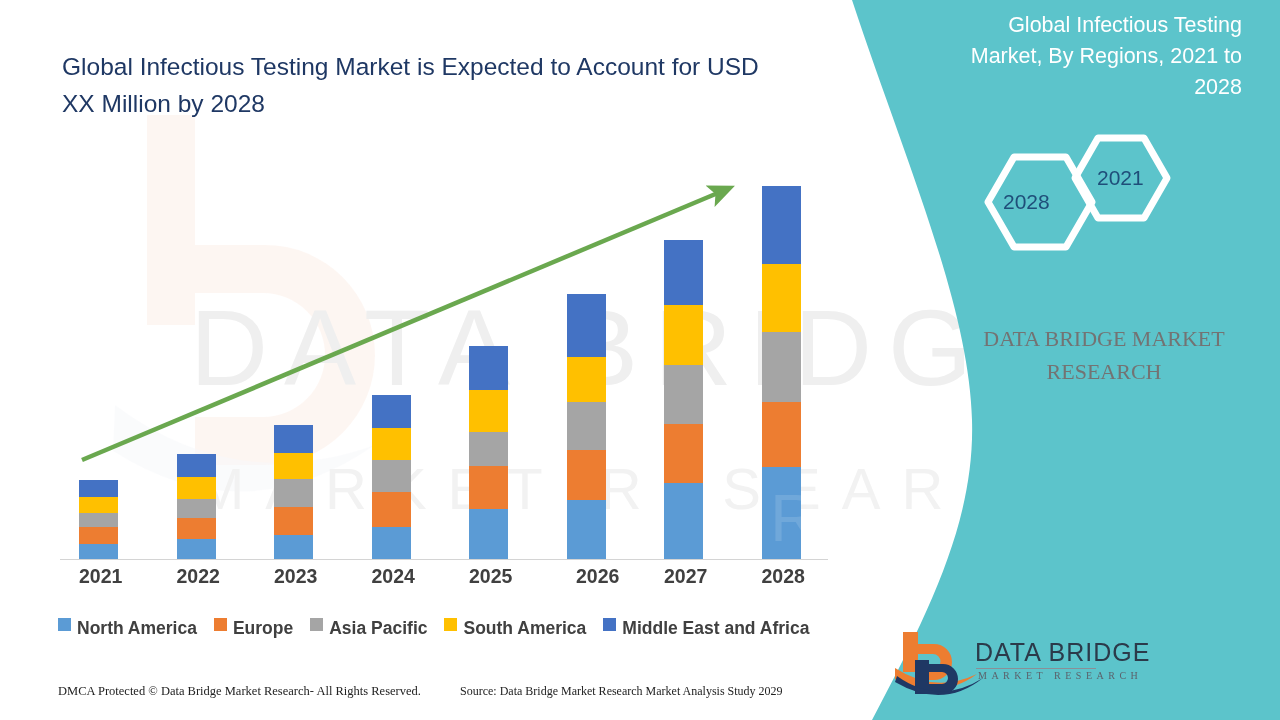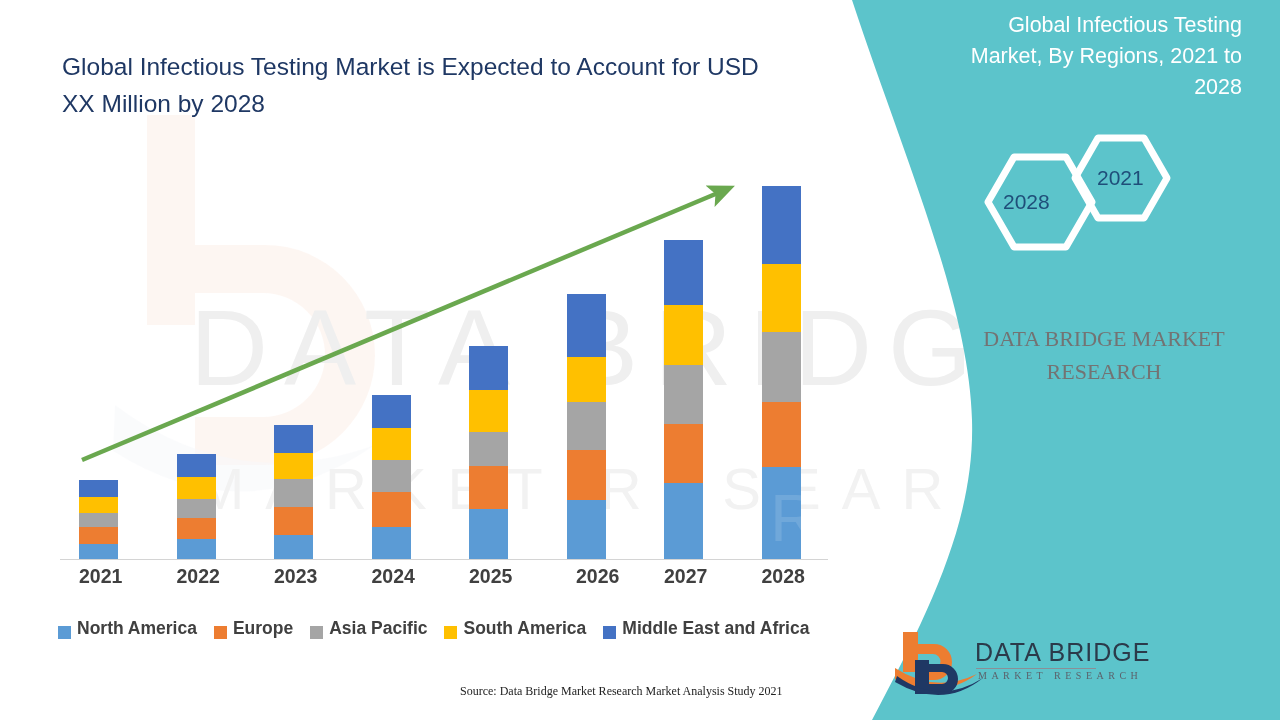--- a/index.html
+++ b/index.html
@@ -50,21 +50,21 @@
   }
 
   
   #arrow{position:absolute;left:60px;top:150px;width:770px;height:410px;pointer-events:none;}
 
   
   .legend{
     position:absolute;left:58px;top:616px;width:775px;height:24px;
     display:flex;align-items:center;
   }
-  .lg-item{display:flex;align-items:flex-end;margin-right:17px;}
+  .lg-item{display:flex;align-items:flex-start;margin-right:17px;}
   .lg-sw{width:13px;height:13px;display:inline-block;margin-right:6px;}
   .lg-tx{font-size:17.5px;color:#404040;font-weight:bold;white-space:nowrap;
          font-family:"Liberation Sans", sans-serif;}
 
   
   .footer-left{
     position:absolute;left:58px;top:684px;
     font-size:12.5px;color:#222;font-family:"Liberation Serif", serif;white-space:nowrap;
   }
   .footer-right{
@@ -217,21 +217,22 @@
       <div class="lg-item">
         <span class="lg-sw" style="background: rgb(255, 192, 0);"></span>
         <span class="lg-tx">South America</span>
       </div>
       <div class="lg-item">
         <span class="lg-sw" style="background: rgb(68, 114, 196);"></span>
         <span class="lg-tx">Middle East and Africa</span>
       </div>
     </div>
 
-  <div class="footer-right">Source: Data Bridge Market Research Market Analysis Study 2021</div>
+  <div class="footer-left">DMCA Protected © Data Bridge Market Research- All Rights Reserved.</div>
+  <div class="footer-right">Source: Data Bridge Market Research Market Analysis Study 2029</div>
 
   <svg id="panel" viewBox="0 0 1280 720">
     <path d="M852 0 L1280 0 L1280 720 L872 720
              C 930 610 975 520 972 420
              C 969 305 905 160 852 0 Z" fill="#5cc4cb"></path>
   </svg>
 
   <div class="panel-wm" style="left:770px;top:480px;font-size:66px;letter-spacing:22px;">RES</div>
 
   <div class="panel-title">Global Infectious Testing Market, By Regions, 2021 to 2028</div>

